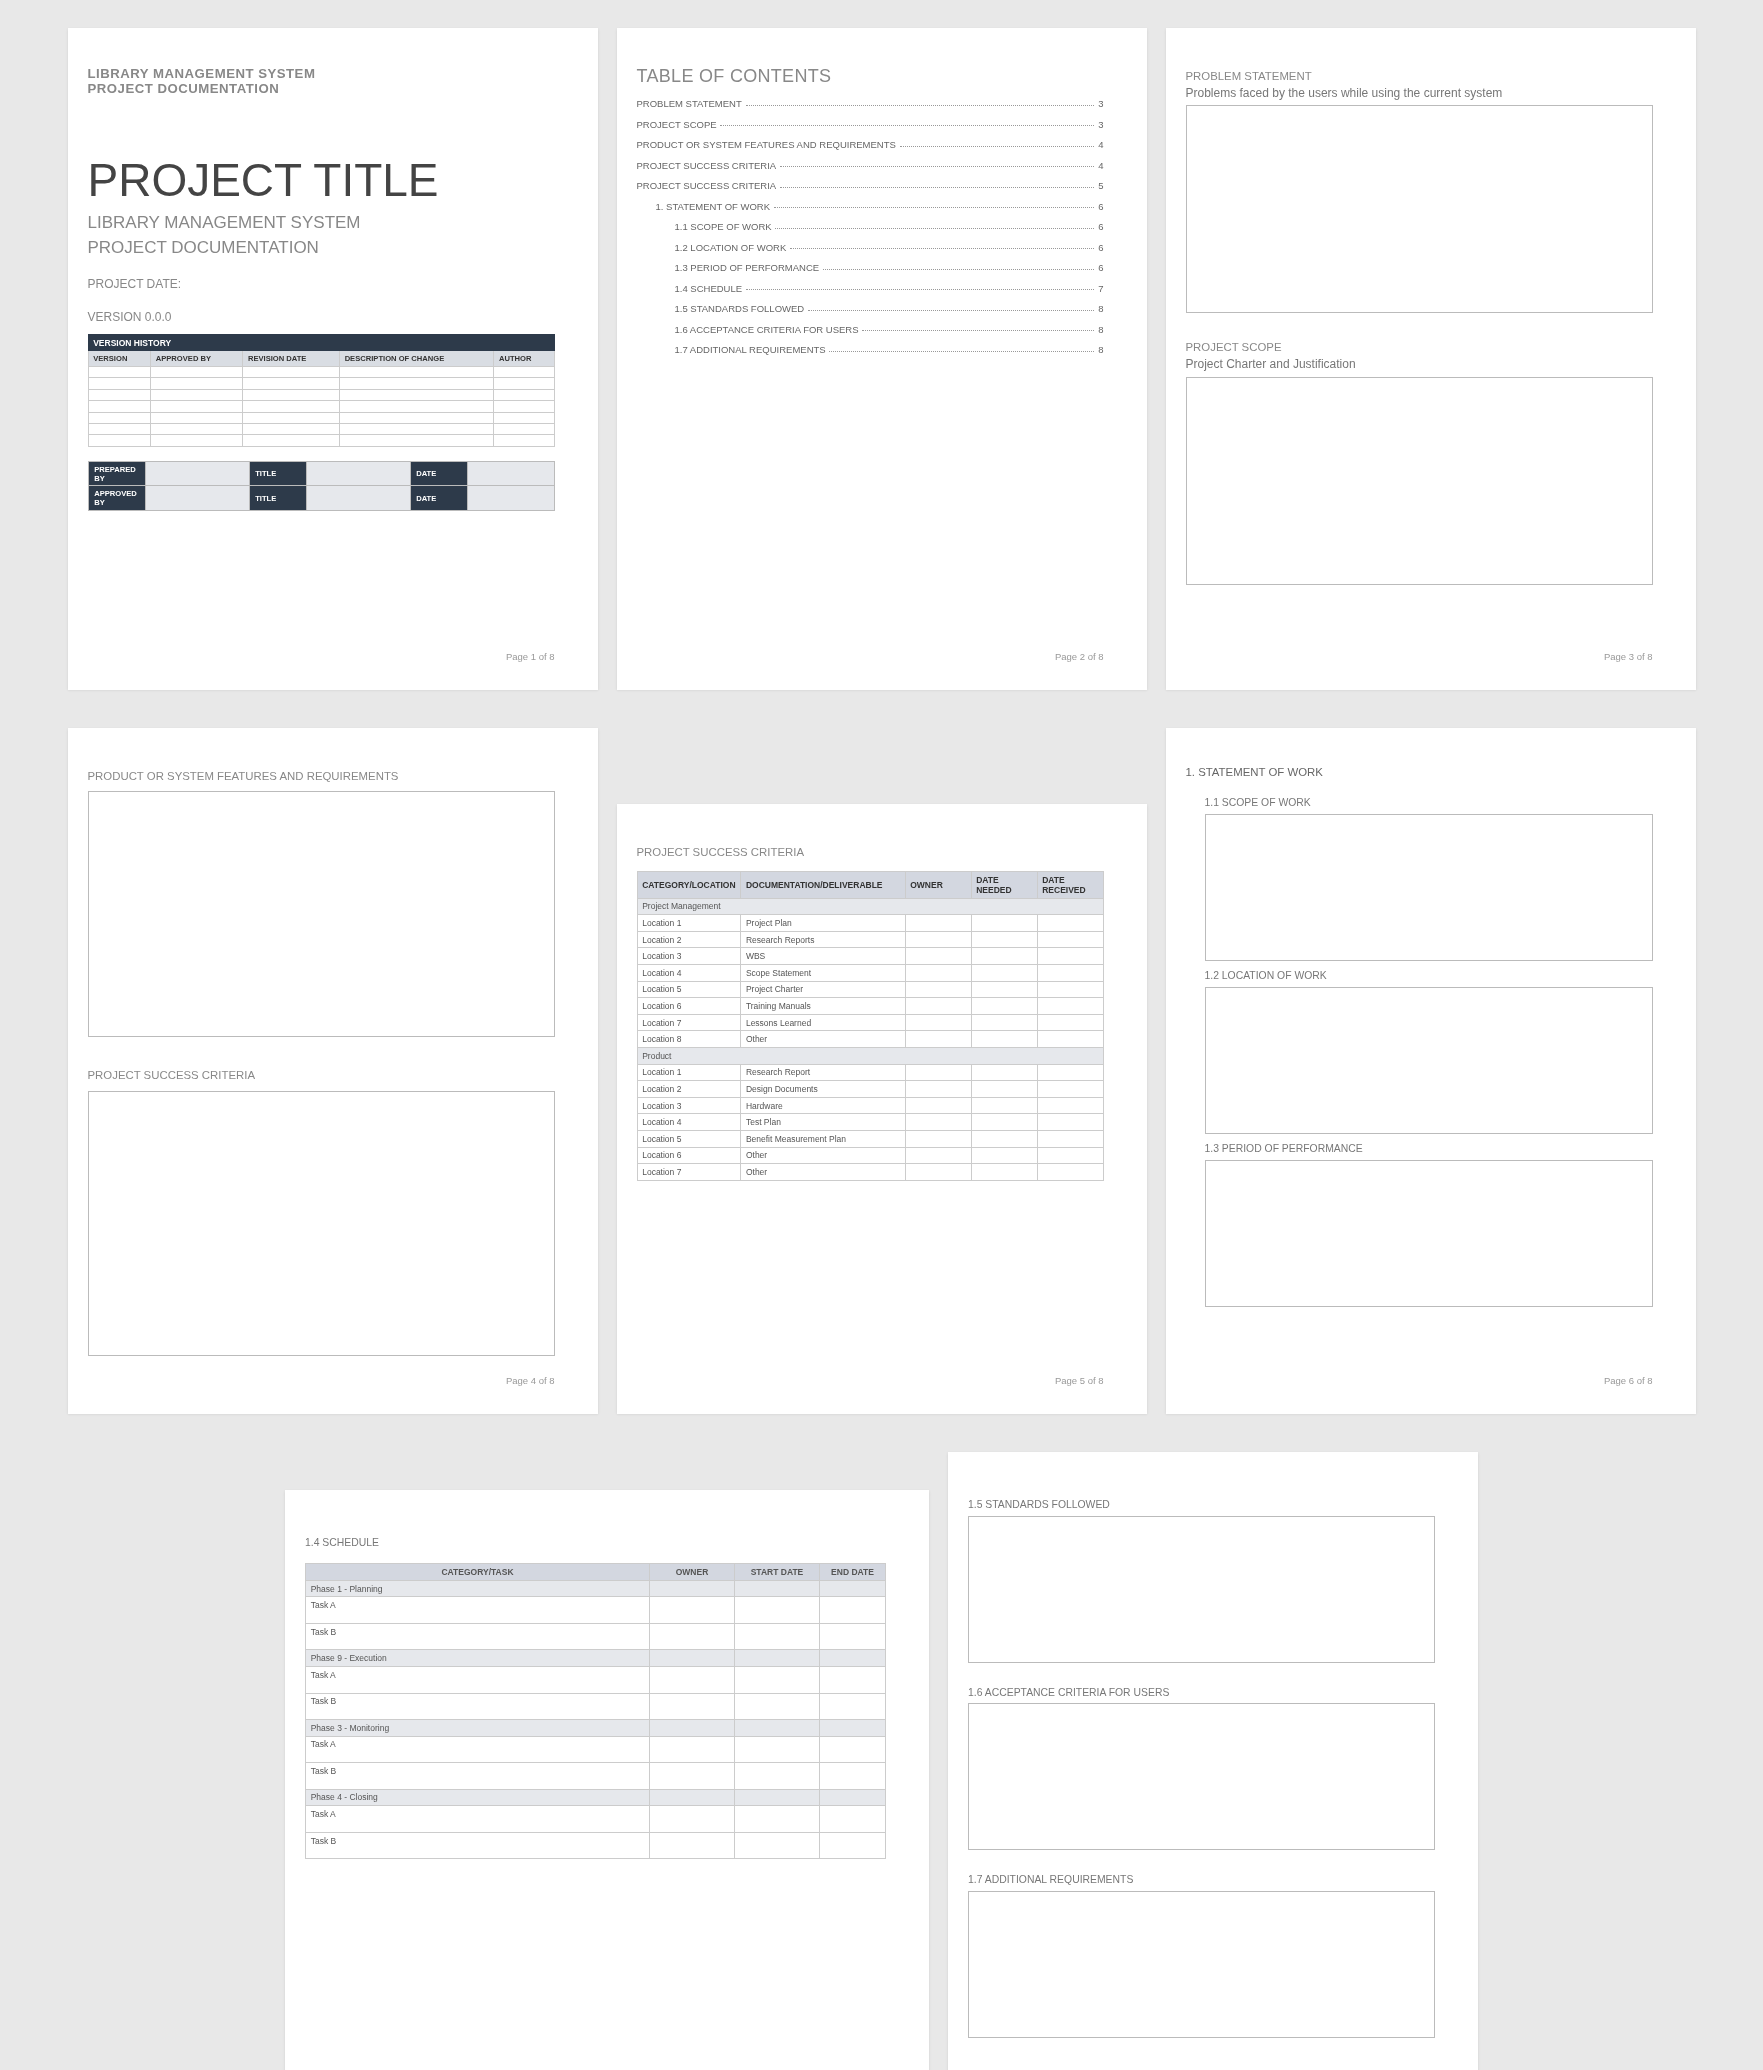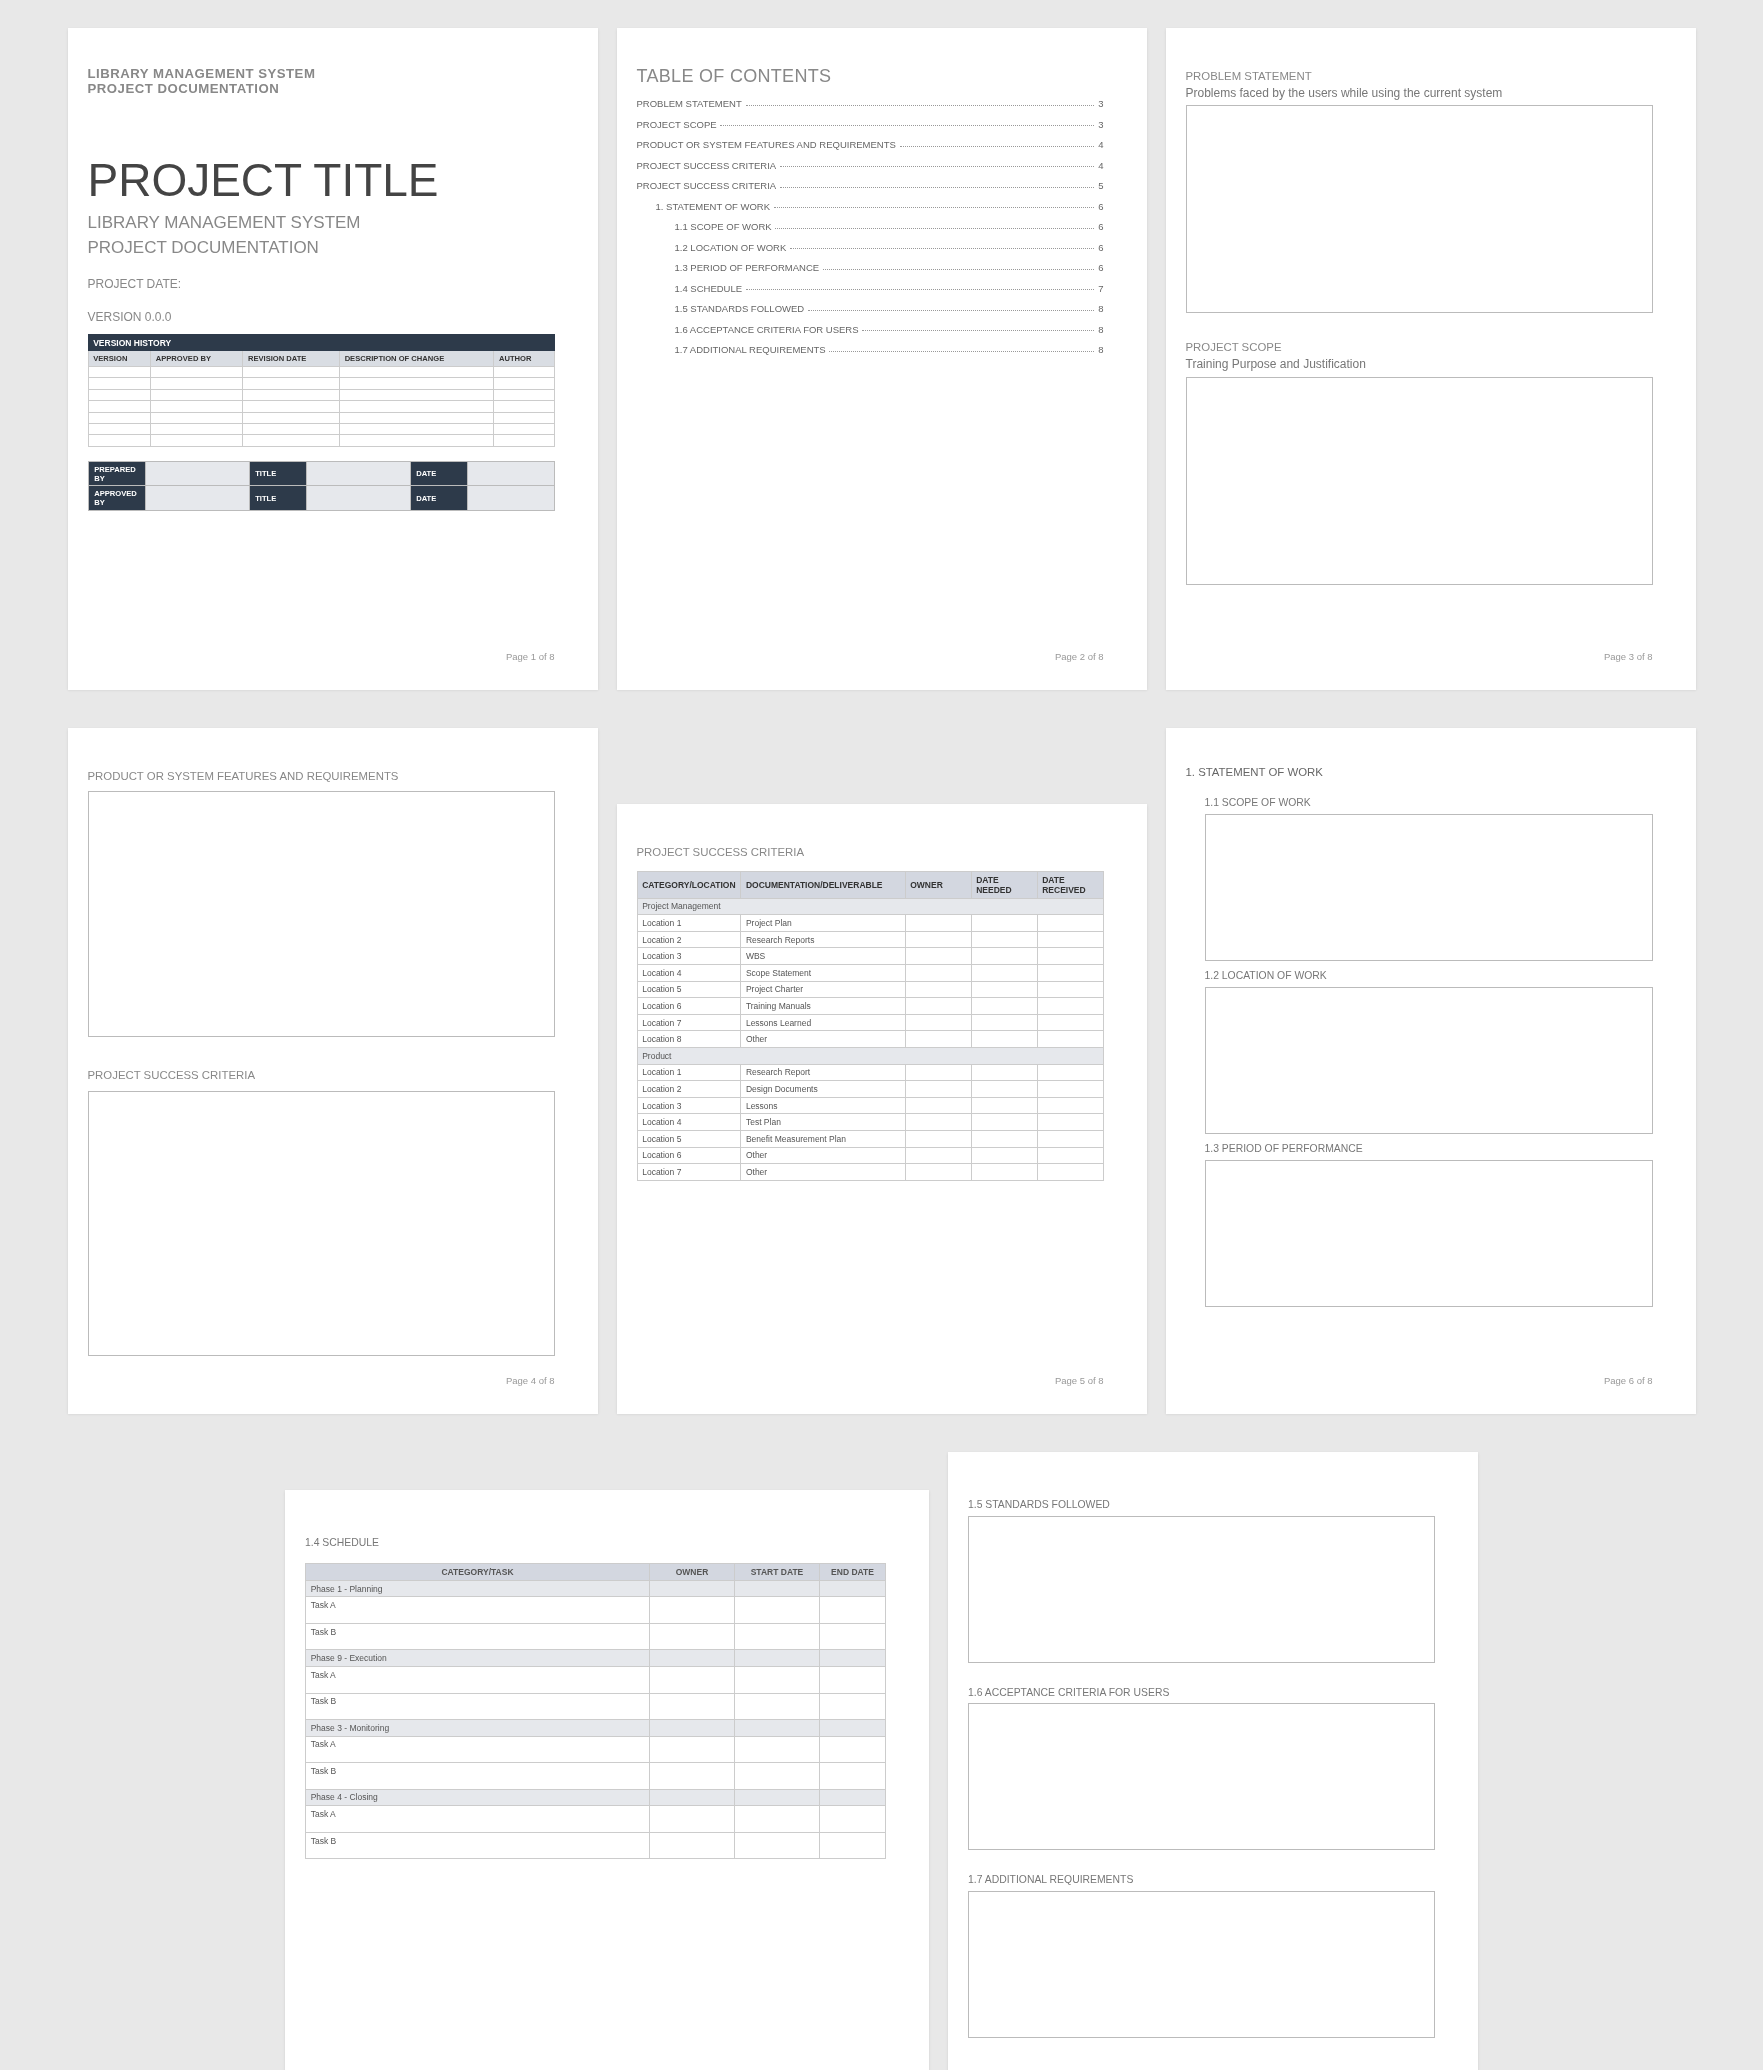--- a/index.html
+++ b/index.html
@@ -269,21 +269,21 @@
         </div>
   <div class="page-footer">Page 2 of 8</div>
 </div>
 
 <div class="page">
   <div class="section-heading">PROBLEM STATEMENT</div>
   <div class="section-sub">Problems faced by the users while using the current system</div>
   <div class="content-box box-tall"></div>
   <div style="height:24px"></div>
   <div class="section-heading">PROJECT SCOPE</div>
-  <div class="section-sub">Training Purpose and Justification</div>
+  <div class="section-sub">Project Charter and Justification</div>
   <div class="content-box box-tall"></div>
   <div class="page-footer">Page 3 of 8</div>
 </div>
 
 </div>
 
 <div class="row row2">
 
 <div class="page">
   <div class="section-heading">PRODUCT OR SYSTEM FEATURES AND REQUIREMENTS</div>
@@ -378,21 +378,21 @@
             </tr>
             <tr>
               <td>Location 2</td>
               <td>Design Documents</td>
               <td></td>
               <td></td>
               <td></td>
             </tr>
             <tr>
               <td>Location 3</td>
-              <td>Lessons</td>
+              <td>Hardware</td>
               <td></td>
               <td></td>
               <td></td>
             </tr>
             <tr>
               <td>Location 4</td>
               <td>Test Plan</td>
               <td></td>
               <td></td>
               <td></td>

